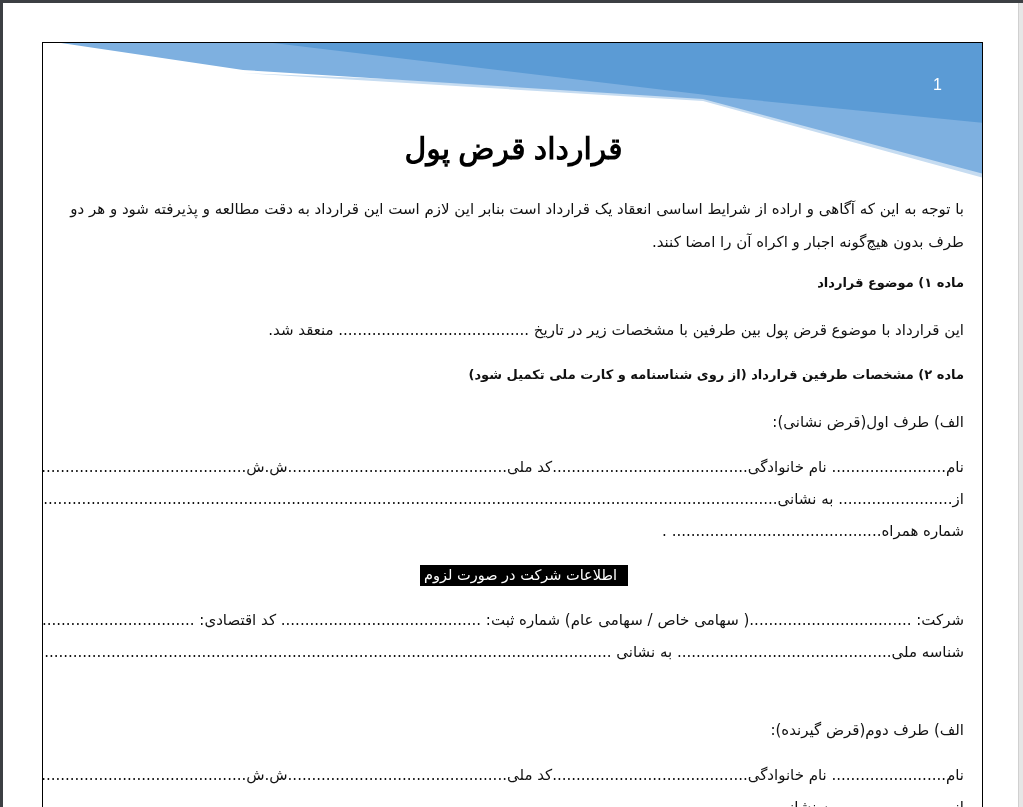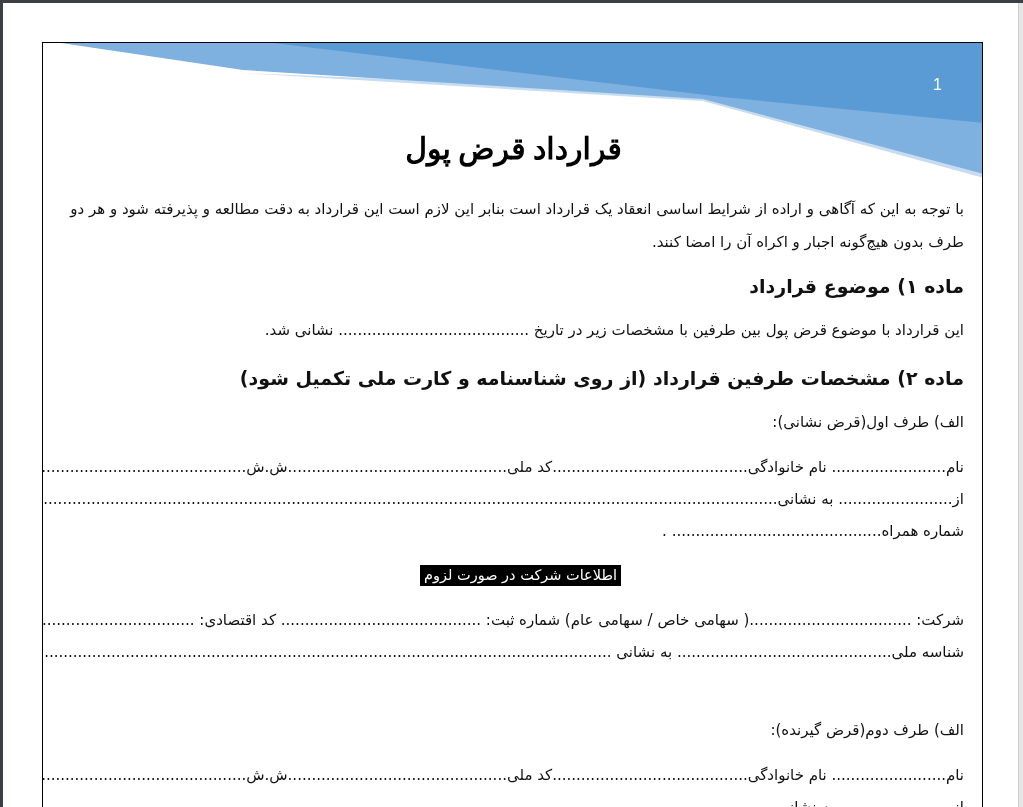--- a/index.html
+++ b/index.html
@@ -16,31 +16,31 @@
     border: 1.5px solid #000; box-sizing: border-box; background: #fff; overflow: hidden;
   }
   .header-deco { position: absolute; left: 0; top: 0; width: 941px; height: 140px; }
   .page-number {
     position: absolute; left: 890px; top: 33px; color: #ffffff; font-size: 16px;
     font-family: "Liberation Sans", sans-serif;
   }
   .doc-title {
     position: absolute; left: 0; width: 941px; top: 88px; text-align: center;
     font-size: 30px; font-weight: bold; color: #000; direction: rtl;
-    font-family: Liberation Serif, serif; letter-spacing: -0.5px;
+    font-family: Liberation Sans, sans-serif; letter-spacing: -0.5px;
   }
   .line {
     position: absolute; right: 18px; direction: rtl; text-align: right; color: #111;
     font-size: 15px; white-space: nowrap; font-family: "DejaVu Sans", sans-serif;
   }
-  .bold { font-weight: bold; font-size: 19px; }
+  .bold { font-weight: bold; font-size: 13px; }
   .intro { width: 915px; white-space: normal; line-height: 33px; }
   .black-label {
     position: absolute; left: 377px; top: 522px; background: #000; color: #fff;
-    direction: rtl; font-size: 14.5px; padding: 2px 4px 3px 4px; white-space: nowrap;
+    direction: rtl; font-size: 14.5px; padding: 2px 11px 3px 4px; white-space: nowrap;
     font-family: "DejaVu Sans", sans-serif;
   }
 </style>
 </head>
 <body>
 
 <div class="viewer-topbar"></div>
 <div class="viewer-leftedge"></div>
 <div class="viewer-rightstrip"></div>
 
@@ -55,21 +55,21 @@
     <polygon points="230,0 941,0 941,80 680,54" fill="#5b9bd5"></polygon>
   </svg>
 
   <div class="page-number">1</div>
 
   <div class="doc-title">قرارداد قرض پول</div>
 
   <div class="line intro" style="top:150px;text-align:right;">با توجه به این که آگاهی و اراده از شرایط اساسی انعقاد یک قرارداد است بنابر این لازم است این قرارداد به دقت مطالعه و پذیرفته شود و هر دو طرف بدون هیچ‌گونه اجبار و اکراه آن را امضا کنند.</div>
 
   <div class="line bold" style="top:232px;">ماده ۱) موضوع قرارداد</div>
-  <div class="line" style="top:278px;">این قرارداد با موضوع قرض پول بین طرفین با مشخصات زیر در تاریخ ........................................ نشانی شد.</div>
+  <div class="line" style="top:278px;">این قرارداد با موضوع قرض پول بین طرفین با مشخصات زیر در تاریخ ........................................ منعقد شد.</div>
 
   <div class="line bold" style="top:324px;margin-left:40px;">ماده ۲) مشخصات طرفین قرارداد (از روی شناسنامه و کارت ملی تکمیل شود)</div>
 
   <div class="line" style="top:370px;">الف) طرف اول(قرض نشانی):</div>
   <div class="line" style="top:415px;">نام........................ نام خانوادگی.........................................کد ملی..............................................ش.ش........................................... تاریخ تولد.............................. صادره</div>
   <div class="line" style="top:447px;">از........................ به نشانی.................................................................................................................................................................................... و</div>
   <div class="line" style="top:479px;">شماره همراه............................................ .</div>
 
   <div class="black-label">اطلاعات شرکت در صورت لزوم</div>
 

